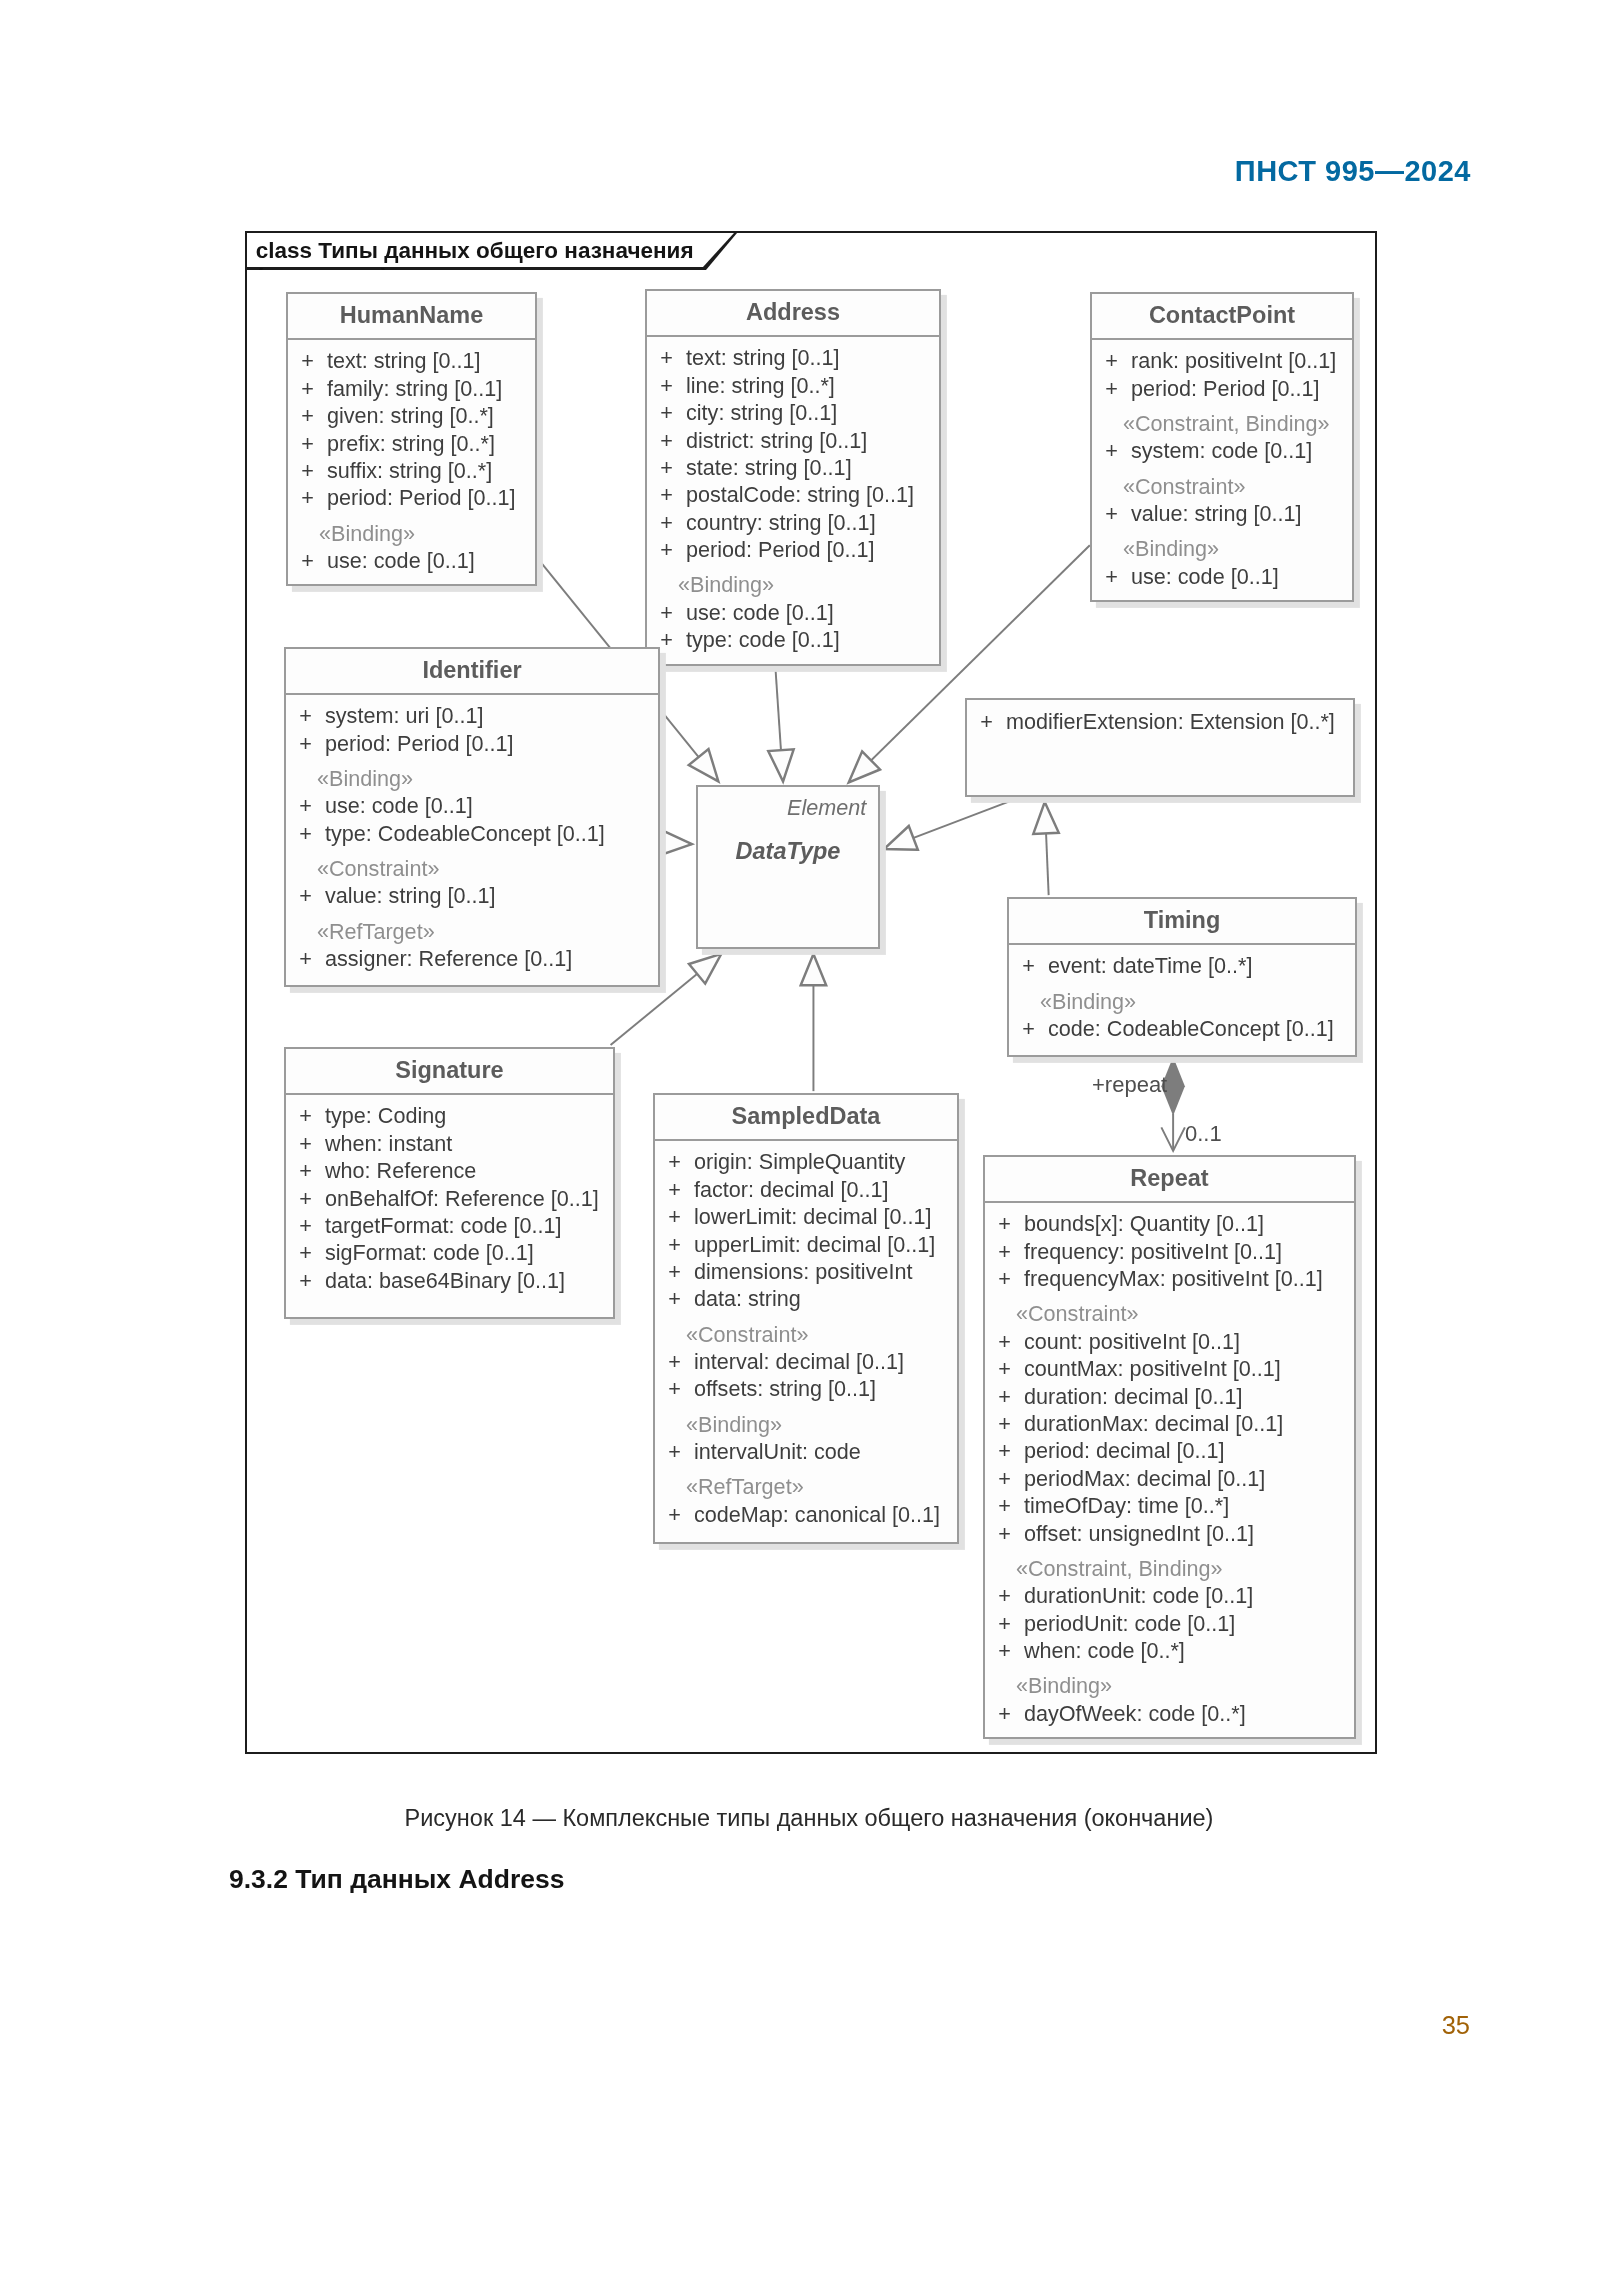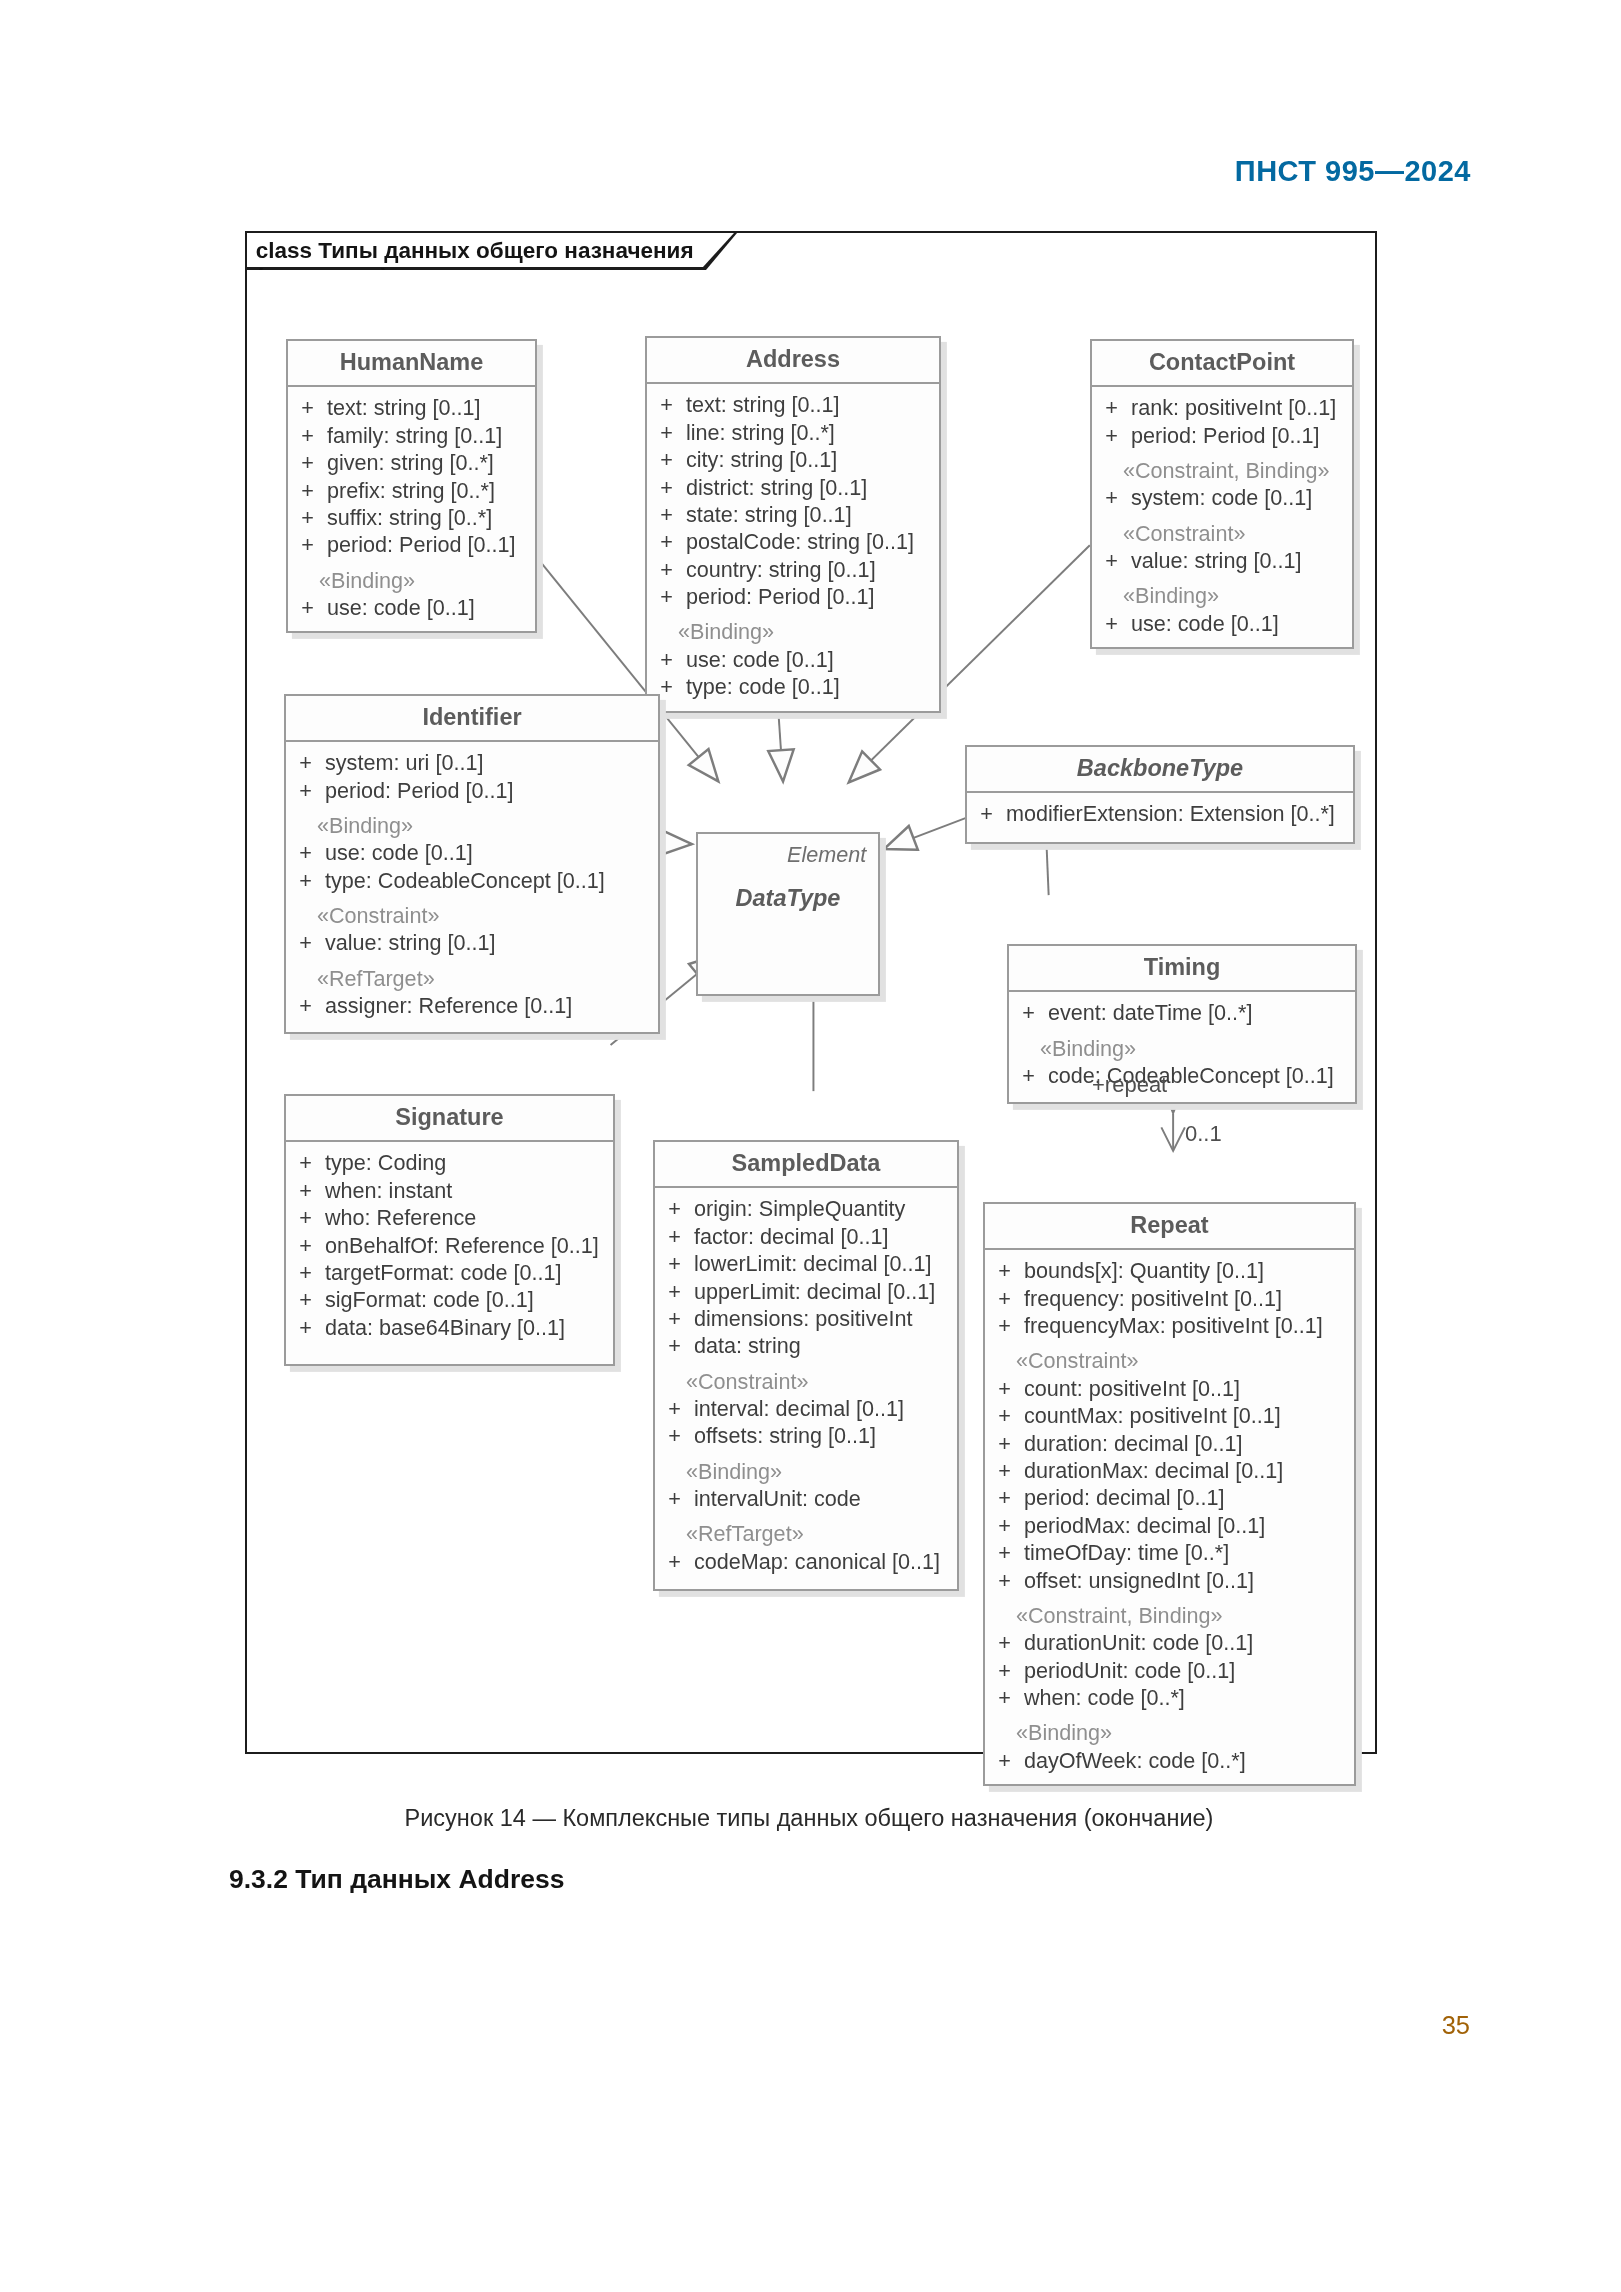--- a/index.html
+++ b/index.html
@@ -13,21 +13,21 @@
   .frame{position:absolute;left:245px;top:231px;width:1128px;height:1519px;
          border:2.9px solid #1c1c1c;background:#ffffff;}
   .tab-outer{position:absolute;left:0;top:0;width:490px;height:37px;background:#1c1c1c;
              clip-path:polygon(0 0,100% 0,calc(100% - 31px) 100%,0 100%);}
   .tab-inner{position:absolute;left:0;top:0;width:487px;height:34px;background:#ffffff;
              clip-path:polygon(0 0,100% 0,calc(100% - 31px) 100%,0 100%);}
   .tab-text{position:absolute;left:8.8px;top:4.9px;font-size:22.5px;font-weight:bold;color:#141414;}
 
   
   .uml-box{position:absolute;background:#fdfdfd;border:2px solid #9b9b9b;
-           box-shadow:5.9px 5.9px 0 #e1e1e1;box-sizing:border-box;z-index:2;margin-top:47px;}
+           box-shadow:5.9px 5.9px 0 #e1e1e1;box-sizing:border-box;z-index:2;}
   .uml-title{text-align:center;font-weight:bold;color:#5c5c5c;font-size:23.5px;
              padding:7.8px 3.9px 8.8px 3.9px;border-bottom:2px solid #9b9b9b;}
   .italic{font-style:italic;}
   .uml-body{padding:7.8px 3.9px 9.8px 0;}
   .attr{display:flex;font-size:21.6px;color:#3e3e3e;line-height:27.4px;}
   .attr .vis{width:39px;text-align:center;flex:none;color:#3e3e3e;}
   .attr .sig{flex:1;white-space:nowrap;}
   .stereo{font-size:21.6px;color:#8f8f8f;line-height:27.4px;margin-top:7.8px;padding-left:31px;}
 
   .dt-parent{position:absolute;top:7.8px;right:11.8px;font-style:italic;color:#6f6f6f;font-size:21.6px;}
@@ -228,21 +228,20 @@
         </div>
     </div>
   </div>
 
   <div class="uml-box" style="left:696px;top:785px;width:184px;height:164px">
     <span class="dt-parent">Element</span>
     <div class="dt-title">DataType</div>
   </div>
 
   <div class="uml-box" style="left:965px;top:698px;width:390px;min-height:99px">
-    <div class="uml-title italic">BackboneType</div>
     <div class="uml-body">
       <div class="attr">
           <span class="vis">+</span>
           <span class="sig">modifierExtension: Extension [0..*]</span>
         </div>
     </div>
   </div>
 
   <div class="uml-box" style="left:1007px;top:897px;width:350px;min-height:160px">
     <div class="uml-title">Timing</div>

